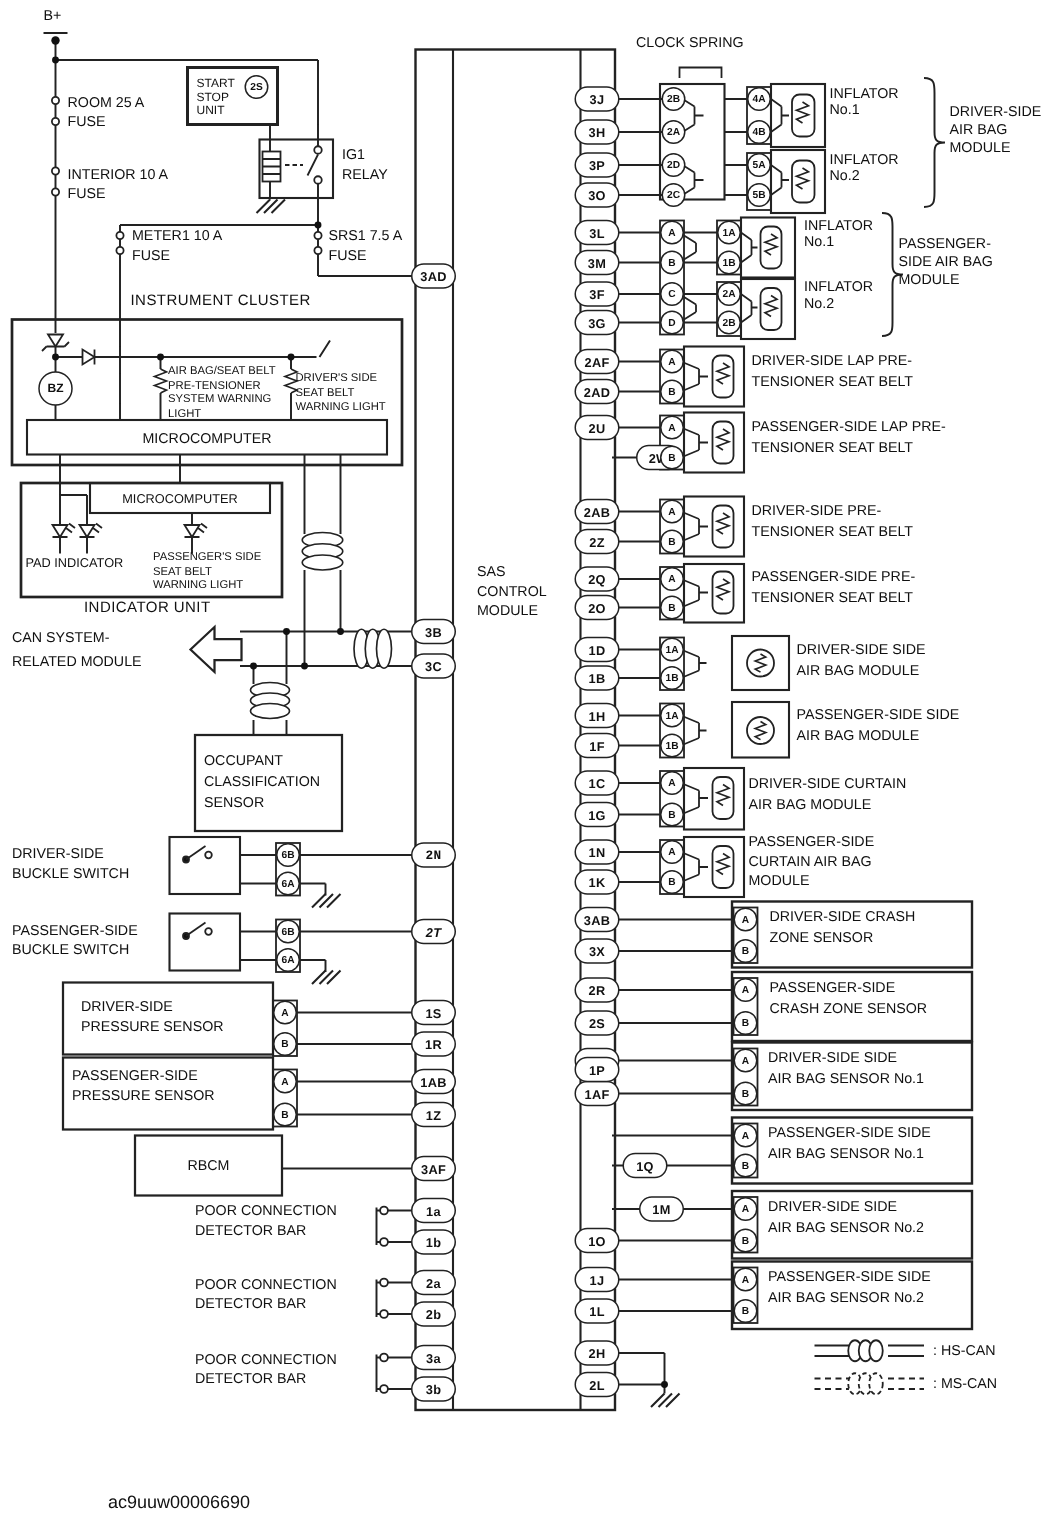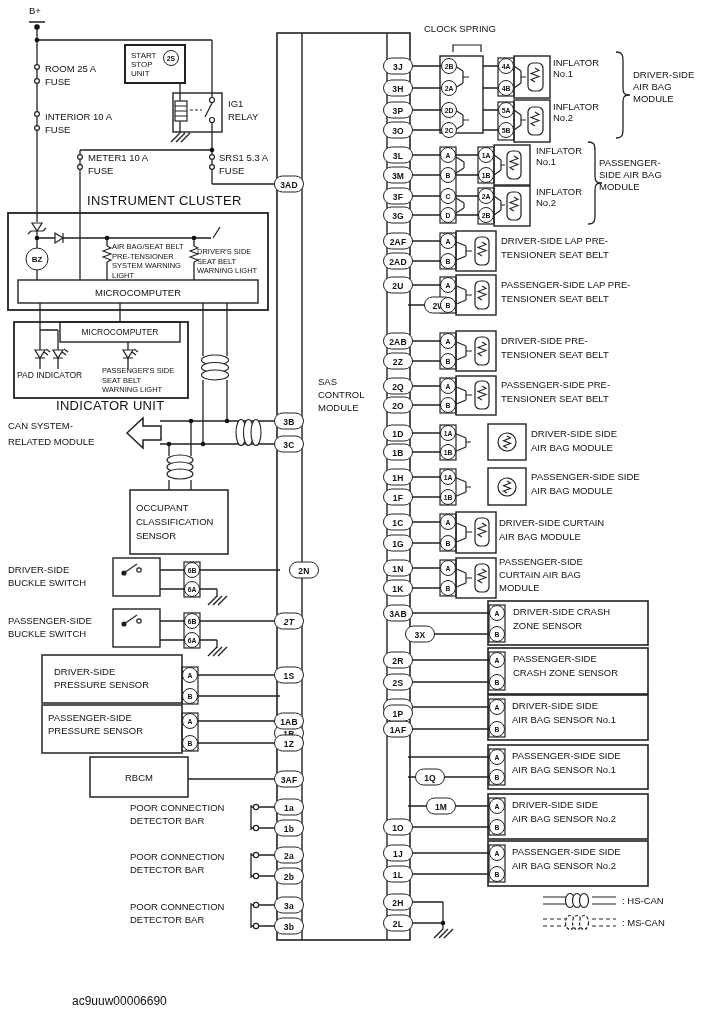--- a/index.html
+++ b/index.html
@@ -3,21 +3,21 @@
 <meta charset="utf-8">
 <style>
   html,body{margin:0;padding:0;background:#fff;}
   .stage{position:relative;width:707px;height:1024px;background:#fff;overflow:hidden;
          font-family:"Liberation Sans",sans-serif;color:#111;}
   .stage svg{position:absolute;left:0;top:0;}
   .lbl{position:absolute;font-size:9.5px;line-height:13px;white-space:pre-line;color:#111;}
   .s8{font-size:8px;line-height:9px;}
   .s75{font-size:7.5px;line-height:9.5px;}
   .s85{font-size:8.5px;line-height:10px;}
-  .s10{font-size:13px;letter-spacing:.3px;}
+  .s10{font-size:10px;letter-spacing:.3px;}
   .s12{font-size:12px;}
   .ctr{text-align:center;}
   .oval{position:absolute;transform:translate(-50%,-50%);height:15px;min-width:22px;padding:0 3px;
         border:1.6px solid #222;border-radius:9px;background:#fff;display:flex;align-items:center;
         justify-content:center;font-size:8.5px;font-weight:600;letter-spacing:.2px;z-index:5;}
   .pin{position:absolute;transform:translate(-50%,-50%);width:14px;height:14px;border:1.4px solid #222;
        border-radius:50%;background:#fff;display:flex;align-items:center;justify-content:center;
        font-size:6.8px;font-weight:600;z-index:5;}
   .pin-lg{position:absolute;transform:translate(-50%,-50%);width:21px;height:21px;border:1.5px solid #222;
        border-radius:50%;background:#fff;display:flex;align-items:center;justify-content:center;
@@ -264,21 +264,21 @@
   </g>
 </svg>
 
 <div class="lbl" style="left:29px;top:4px">B+</div>
 <div class="lbl" style="left:45px;top:62px">ROOM 25 A
 FUSE</div>
 <div class="lbl" style="left:45px;top:110px">INTERIOR 10 A
 FUSE</div>
 <div class="lbl" style="left:88px;top:151px">METER1 10 A
 FUSE</div>
-<div class="lbl" style="left:219px;top:151px">SRS1 5.3 A
+<div class="lbl" style="left:219px;top:151px">SRS1 7.5 A
 FUSE</div>
 <div class="lbl s8" style="left:131px;top:51px">START
 STOP
 UNIT</div>
 <div class="lbl" style="left:228px;top:97px">IG1
 RELAY</div>
 <div class="lbl s10" style="left:87px;top:194px">INSTRUMENT CLUSTER</div>
 <div class="lbl s75" style="left:112px;top:242px">AIR BAG/SEAT BELT
 PRE-TENSIONER
 SYSTEM WARNING
@@ -363,24 +363,24 @@
 <div class="lbl" style="left:622px;top:894px">: HS-CAN</div>
 <div class="lbl" style="left:622px;top:916px">: MS-CAN</div>
 <div class="lbl s12" style="left:72px;top:995px">ac9uuw00006690</div>
 
 <div id="overlay">
       <div class="pin" style="left: 171px; top: 58px;">2S</div>
       <div class="pin-lg" style="left: 37px; top: 259px;">BZ</div>
       <div class="oval" style="left: 289px; top: 184px;">3AD</div>
       <div class="oval" style="left: 289px; top: 421px;">3B</div>
       <div class="oval" style="left: 289px; top: 444px;">3C</div>
-      <div class="oval" style="left: 304px; top: 570px;">2N</div>
+      <div class="oval" style="left: 289px; top: 570px; font-family: Liberation Mono, monospace;">2N</div>
       <div class="oval" style="left: 289px; top: 621px; font-style: italic;">2T</div>
       <div class="oval" style="left: 289px; top: 675px;">1S</div>
-      <div class="oval" style="left: 289px; top: 696px; margin-top: 37px;">1R</div>
+      <div class="oval" style="left: 289px; top: 696px;">1R</div>
       <div class="oval" style="left: 289px; top: 721px;">1AB</div>
       <div class="oval" style="left: 289px; top: 743px;">1Z</div>
       <div class="oval" style="left: 289px; top: 779px;">3AF</div>
       <div class="oval" style="left: 289px; top: 807px;">1a</div>
       <div class="oval" style="left: 289px; top: 828px;">1b</div>
       <div class="oval" style="left: 289px; top: 855px;">2a</div>
       <div class="oval" style="left: 289px; top: 876px;">2b</div>
       <div class="oval" style="left: 289px; top: 905px;">3a</div>
       <div class="oval" style="left: 289px; top: 926px;">3b</div>
       <div class="oval" style="left: 398px; top: 66px;">3J</div>
@@ -401,21 +401,21 @@
       <div class="oval" style="left: 398px; top: 405px;">2O</div>
       <div class="oval" style="left: 398px; top: 433px;">1D</div>
       <div class="oval" style="left: 398px; top: 452px;">1B</div>
       <div class="oval" style="left: 398px; top: 477px;">1H</div>
       <div class="oval" style="left: 398px; top: 497px;">1F</div>
       <div class="oval" style="left: 398px; top: 522px;">1C</div>
       <div class="oval" style="left: 398px; top: 543px;">1G</div>
       <div class="oval" style="left: 398px; top: 568px;">1N</div>
       <div class="oval" style="left: 398px; top: 588px;">1K</div>
       <div class="oval" style="left: 398px; top: 613px;">3AB</div>
-      <div class="oval" style="left: 398px; top: 634px; margin-left: 22px;">3X</div>
+      <div class="oval" style="left: 398px; top: 634px;">3X</div>
       <div class="oval" style="left: 398px; top: 660px;">2R</div>
       <div class="oval" style="left: 398px; top: 682px;">2S</div>
       <div class="oval" style="left: 398px; top: 707px;">1AD</div>
       <div class="oval" style="left: 398px; top: 729px;">1AF</div>
       <div class="oval" style="left: 398px; top: 713px;">1P</div>
       <div class="oval" style="left: 398px; top: 777px; margin-left: 32px;">1Q</div>
       <div class="oval" style="left: 398px; top: 806px; margin-left: 43px;">1M</div>
       <div class="oval" style="left: 398px; top: 827px;">1O</div>
       <div class="oval" style="left: 398px; top: 853px;">1J</div>
       <div class="oval" style="left: 398px; top: 874px;">1L</div>

